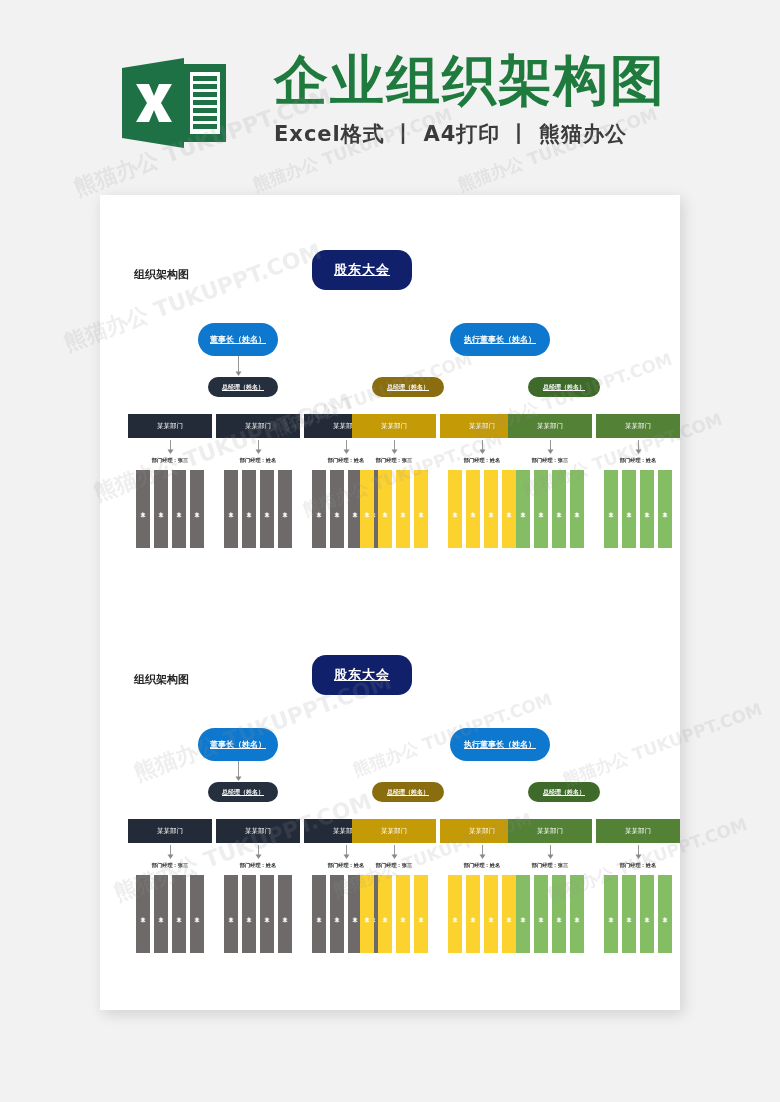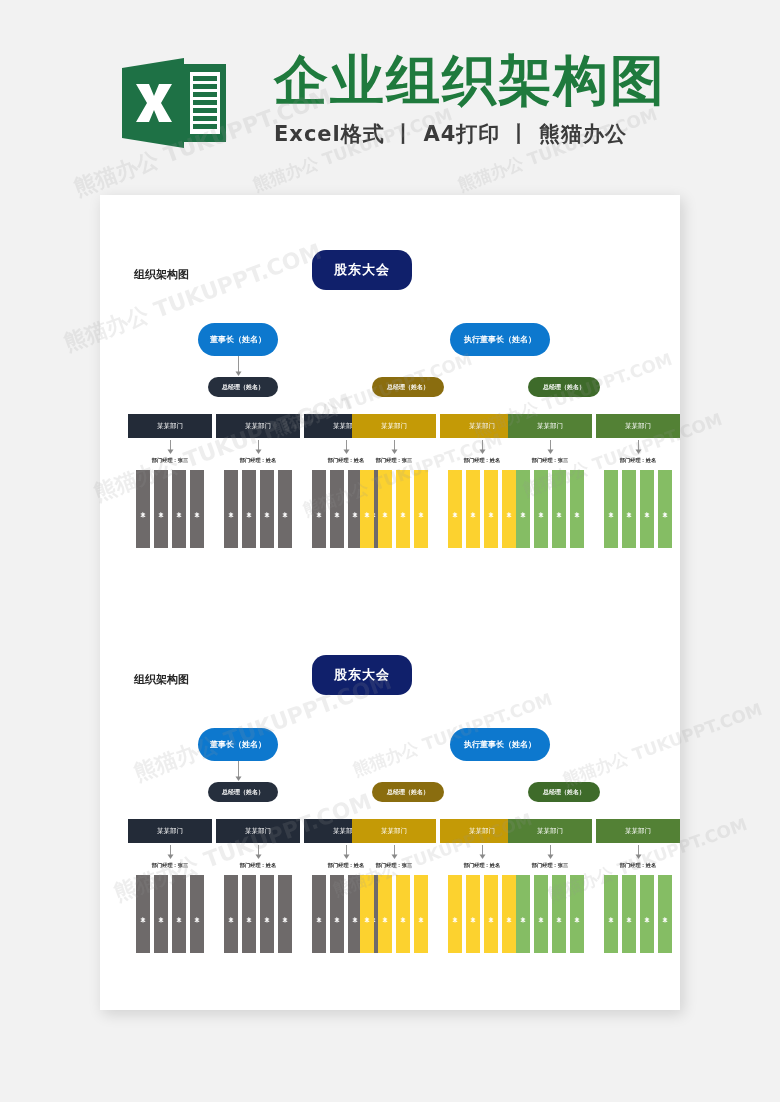--- a/index.html
+++ b/index.html
@@ -49,21 +49,21 @@
   .wm.big{font-size:22px;}
 
   
   .chart{position:absolute;left:0;width:580px;height:365px;}
   .chart .label-title{
     position:absolute;font-size:11px;font-weight:bold;color:#262626;
     white-space:nowrap;
   }
   .node{
     position:absolute;display:flex;align-items:center;justify-content:center;
-    color:#fff;text-align:center;white-space:nowrap;box-sizing:border-box;
+    color:#fff;text-align:center;white-space:nowrap;box-sizing:border-box;text-decoration:underline;
   }
   .n-root{
     border-radius:14px;background:#10206b;
     font-size:13px;font-weight:bold;letter-spacing:1px;
   }
   .n-chair{
     border-radius:17px;background:#0d78ce;
     font-size:8px;font-weight:bold;
   }
   .n-mgr{

